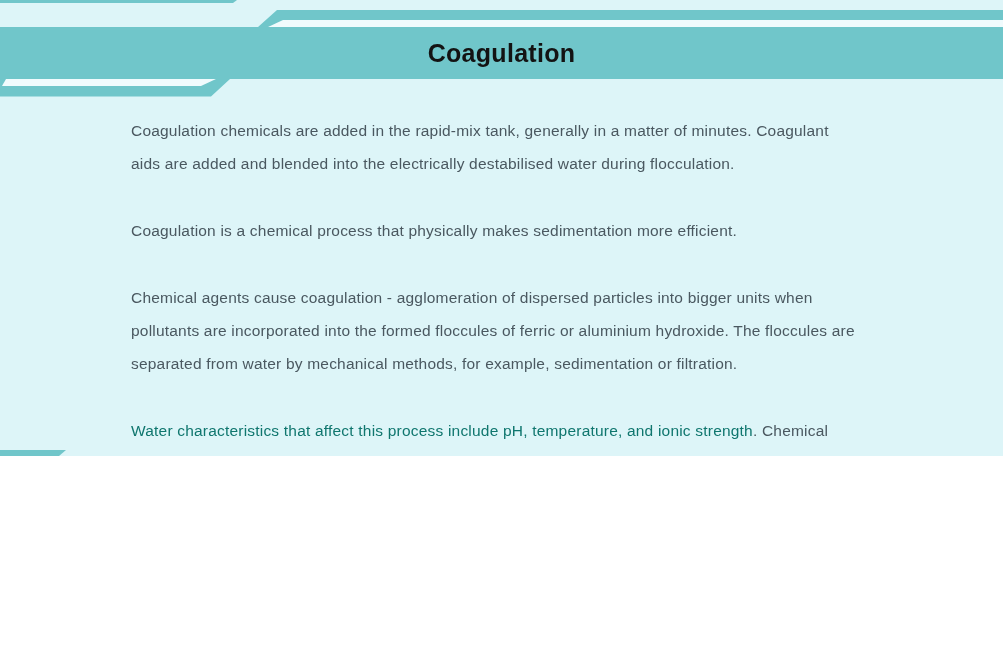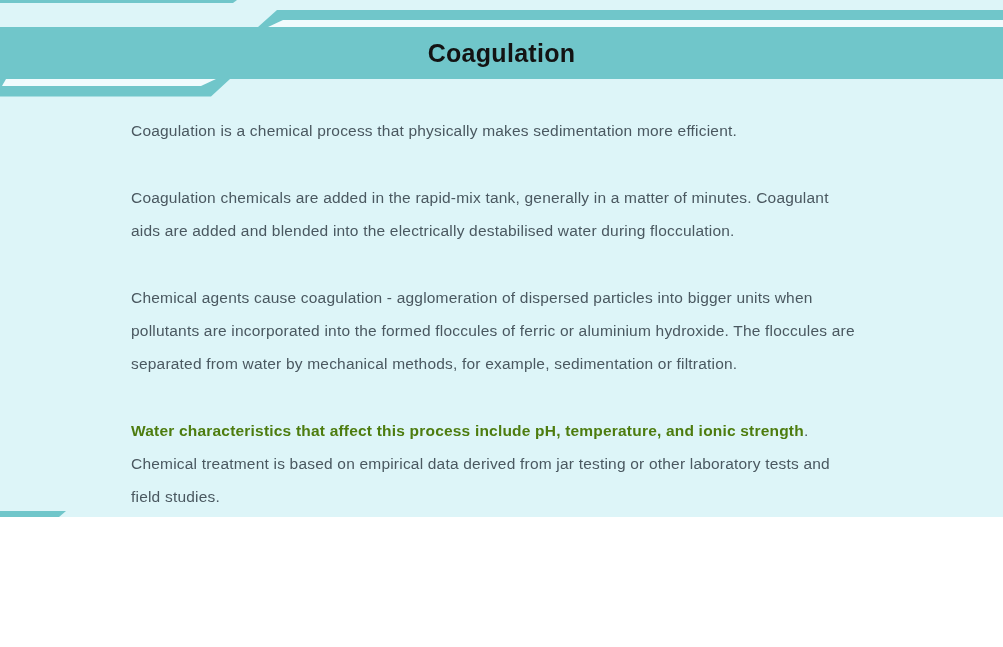--- a/index.html
+++ b/index.html
@@ -1,19 +1,19 @@
 <!DOCTYPE html>
 <html style="--page-bg: #ddf5f8; --accent-teal: #70c6ca; --stripe-white: #f0fbfd; --title-color: #131313; --body-text: #4a5860;"><head>
 <meta charset="utf-8">
 <style>
   html, body { margin: 0; padding: 0; }
   .stage {
     position: relative;
     width: 1003px;
-    height: 517px;
+    height: 456px;
     background: var(--page-bg, #ddf5f8);
     overflow: hidden;
     font-family: "Liberation Sans", sans-serif;
   }
   .header-svg {
     position: absolute;
     top: 0; left: 0;
     display: block;
   }
   .fill-teal   { fill: var(--accent-teal, #70c6ca); }
@@ -38,21 +38,21 @@
     color: var(--body-text, #4a5860);
   }
   .content p {
     margin: 0 0 34px 0;
     font-size: 15.5px;
     line-height: 33px;
     letter-spacing: 0.2px;
   }
   .content p:first-child { margin-top: 16px; }
   .content p.tight { margin-bottom: 21px; }
-  .content p strong { font-weight: 700; color: #4d7c0f; text-align: center; }
+  .content p strong { font-weight: 400; color: #0f766e; text-align: center; }
   .footer-bar-svg {
     position: absolute;
     left: 0; bottom: 0;
     display: block;
   }
 </style>
 </head>
 <body>
 
 <div class="stage">
@@ -63,22 +63,22 @@
 
     <polygon class="fill-teal" points="0,27 258,27 277,10 1003,10 1003,79 230,79 211,96.5 0,96.5"></polygon>
 
     <polygon class="fill-stripe" points="283,20 1003,20 1003,27 268,27"></polygon>
     <polygon class="fill-stripe" points="6,79 216,79 201,86 2,86"></polygon>
   </svg>
 
   <div class="page-title">Coagulation</div>
 
   <div class="content">
+    <p>Coagulation chemicals are added in the rapid-mix tank, generally in a matter of minutes. Coagulant aids are added and blended into the electrically destabilised water during flocculation.</p>
     <p>Coagulation is a chemical process that physically makes sedimentation more efficient.</p>
-    <p>Coagulation chemicals are added in the rapid-mix tank, generally in a matter of minutes. Coagulant aids are added and blended into the electrically destabilised water during flocculation.</p>
     <p>Chemical agents cause coagulation - agglomeration of dispersed particles into bigger units when pollutants are incorporated into the formed floccules of ferric or aluminium hydroxide. The floccules are separated from water by mechanical methods, for example, sedimentation or filtration.</p>
     <p class="tight"><strong>Water characteristics that affect this process include pH, temperature, and ionic strength</strong><span>. Chemical treatment is based on empirical data derived from jar testing or other laboratory tests and field studies.</span></p>
   </div>
 
   <svg class="footer-bar-svg" width="70" height="6" viewBox="0 0 70 6">
     <polygon class="fill-teal" points="0,0 66,0 59,6 0,6"></polygon>
   </svg>
 
 </div>
 

